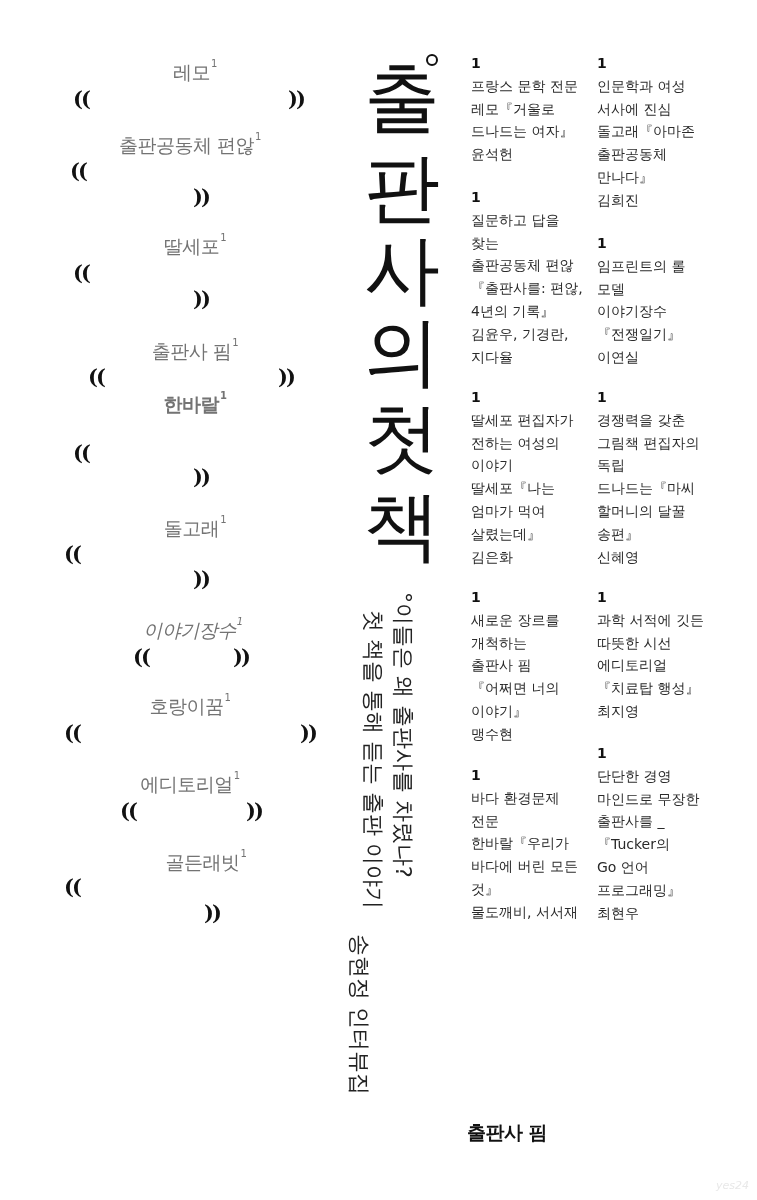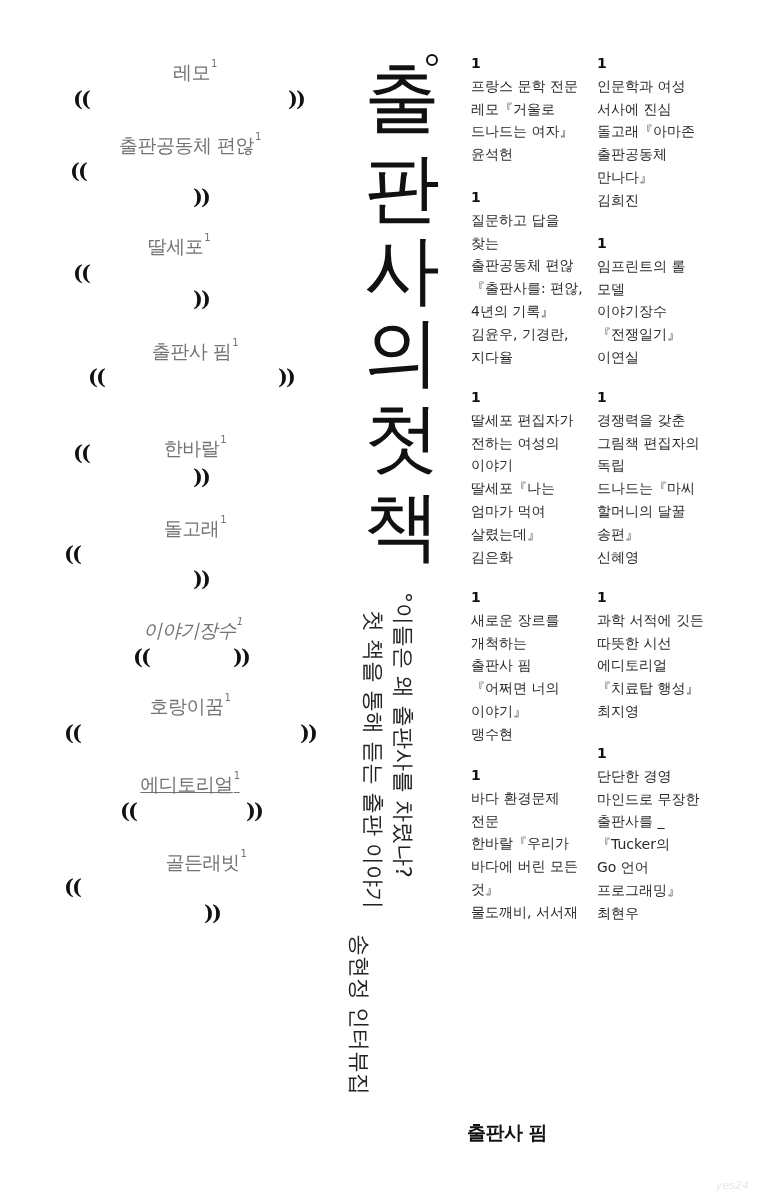--- a/index.html
+++ b/index.html
@@ -36,45 +36,45 @@
 <div>
 
   <div class="pub-name" style="left:195px; top:60px;"><span>레모</span><sup>1</sup></div>
   <span class="paren" style="left:73px; top:88px;">((</span>
   <span class="paren" style="left:288px; top:88px;">))</span>
 
   <div class="pub-name" style="left:190px; top:133px;"><span>출판공동체 편않</span><sup>1</sup></div>
   <span class="paren" style="left:70px; top:160px;">((</span>
   <span class="paren" style="left:193px; top:186px;">))</span>
 
-  <div class="pub-name" style="left:179px; top:234px;"><span>딸세포</span><sup>1</sup></div>
+  <div class="pub-name" style="left:195px; top:234px;"><span>딸세포</span><sup>1</sup></div>
   <span class="paren" style="left:73px; top:262px;">((</span>
   <span class="paren" style="left:193px; top:288px;">))</span>
 
   <div class="pub-name" style="left:195px; top:339px;"><span>출판사 핌</span><sup>1</sup></div>
   <span class="paren" style="left:88px; top:366px;">((</span>
   <span class="paren" style="left:278px; top:366px;">))</span>
 
-  <div class="pub-name" style="left:195px; top:436px;"><span>한바랄</span><sup>1</sup></div>
+  <div class="pub-name" style="left:195px; top:392px;font-weight:bold;"><span>한바랄</span><sup>1</sup></div>
   <span class="paren" style="left:73px; top:442px;">((</span>
   <span class="paren" style="left:193px; top:466px;">))</span>
 
   <div class="pub-name" style="left:195px; top:516px;"><span>돌고래</span><sup>1</sup></div>
   <span class="paren" style="left:64px; top:543px;">((</span>
   <span class="paren" style="left:193px; top:568px;">))</span>
 
   <div class="pub-name" style="left:193px; top:618px;font-style:italic;"><span>이야기장수</span><sup>1</sup></div>
   <span class="paren" style="left:133px; top:646px;">((</span>
   <span class="paren" style="left:233px; top:646px;">))</span>
 
   <div class="pub-name" style="left:190px; top:694px;"><span>호랑이꿈</span><sup>1</sup></div>
   <span class="paren" style="left:64px; top:722px;">((</span>
   <span class="paren" style="left:300px; top:722px;">))</span>
 
-  <div class="pub-name" style="left:190px; top:772px;text-decoration:underline;"><span>에디토리얼</span><sup>1</sup></div>
+  <div class="pub-name" style="left:190px; top:772px;"><span>에디토리얼</span><sup>1</sup></div>
   <span class="paren" style="left:120px; top:800px;">((</span>
   <span class="paren" style="left:246px; top:800px;">))</span>
 
   <div class="pub-name" style="left:206px; top:850px;"><span>골든래빗</span><sup>1</sup></div>
   <span class="paren" style="left:64px; top:876px;">((</span>
   <span class="paren" style="left:204px; top:902px;">))</span>
 </div>
 
 <div>
   <div class="title-degree"></div>

